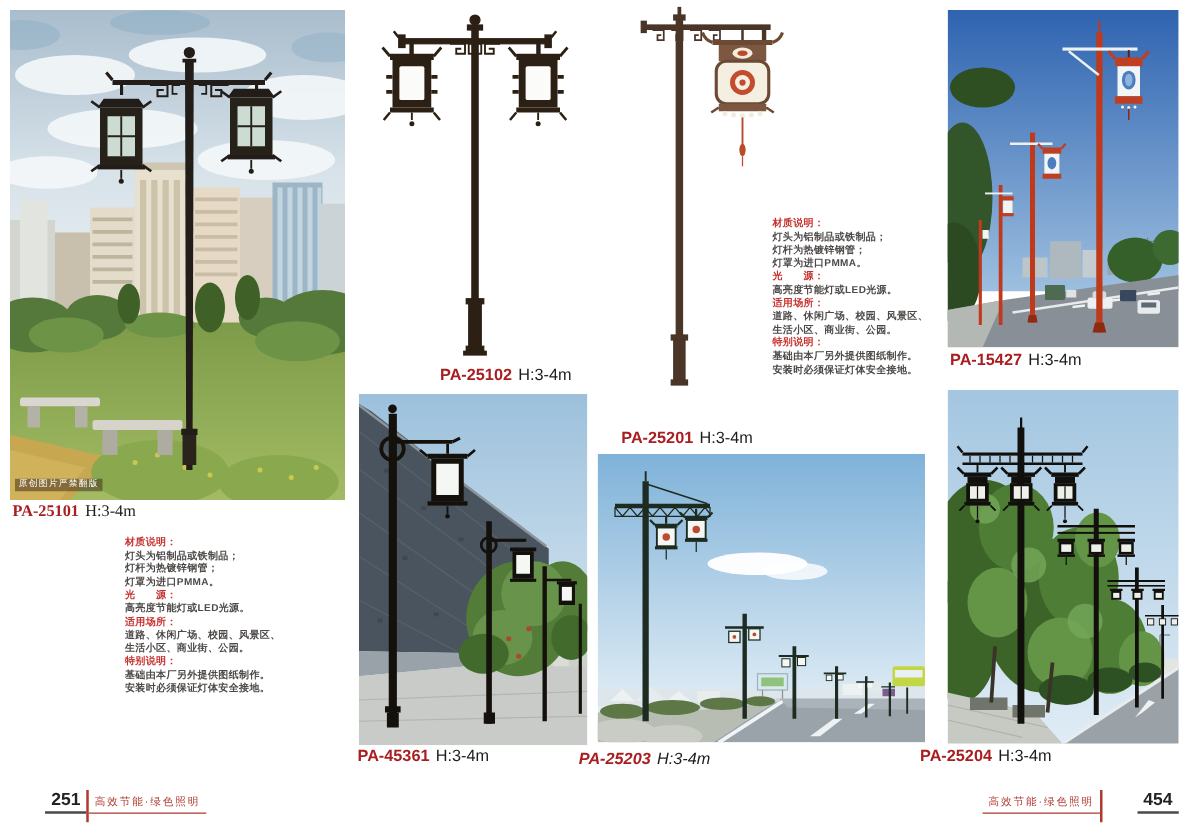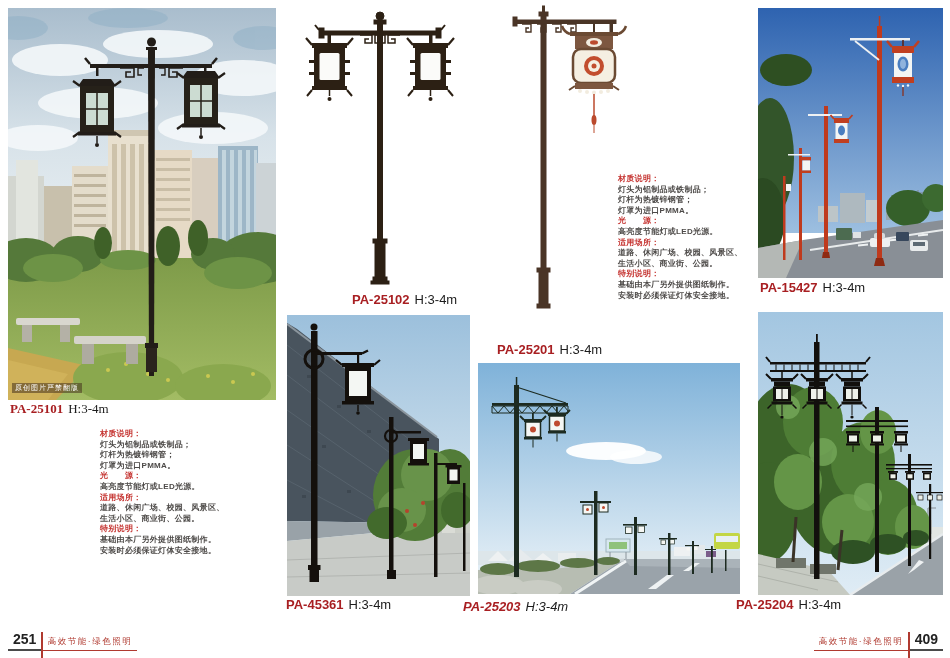--- a/index.html
+++ b/index.html
@@ -13,21 +13,21 @@
   .spec{position:absolute;width:180px;}
   .spec div{font-size:8px;line-height:10.6px;font-weight:bold;letter-spacing:.3px;}
   .spec .h{color:#c53330;}
   .spec .b{color:#4d4a48;}
   .watermark{position:absolute;left:4px;bottom:7px;background:rgba(70,50,30,.55);
              color:#fff;font-size:7px;line-height:8px;padding:1px 3px;letter-spacing:1px;}
   .footer{position:absolute;top:619px;display:flex;align-items:flex-end;}
   .footer-left{left:8px;}
   .footer-right{right:7px;}
   .pagenum{font-size:14px;font-weight:bold;color:#222;line-height:15px;
-           border-bottom:2px solid #4a4a4a;padding:0 5px 2px 5px;}
+           border-bottom:2px solid #4a4a4a;padding:0 5px 2px 5px;margin-left:28px;}
   .fdiv{width:1.5px;background:#b03a30;height:32px;transform:translateY(13px);}
   .slogan{font-size:8.5px;font-weight:normal;color:#b03a30;letter-spacing:1.5px;
           border-bottom:1.5px solid #b03a30;padding:0 5px 4px 5px;line-height:9px;}
 </style>
 </head>
 <body>
 
 <div class="page">
 
   <div class="photo" style="left:8px;top:8px;width:268px;height:392px;">
@@ -736,16 +736,16 @@
   </div>
 
   <div class="footer footer-left">
     <span class="pagenum">251</span>
     <span class="fdiv"></span>
     <span class="slogan">高效节能·绿色照明</span>
   </div>
   <div class="footer footer-right">
     <span class="slogan">高效节能·绿色照明</span>
     <span class="fdiv"></span>
-    <span class="pagenum">409</span>
+    <span class="pagenum">454</span>
   </div>
 
 </div>
 
 </body></html>

